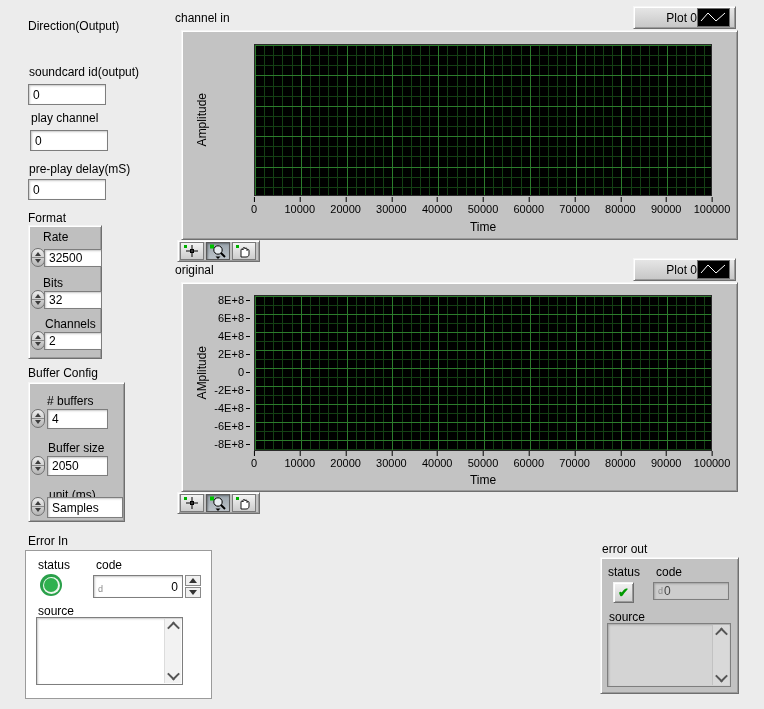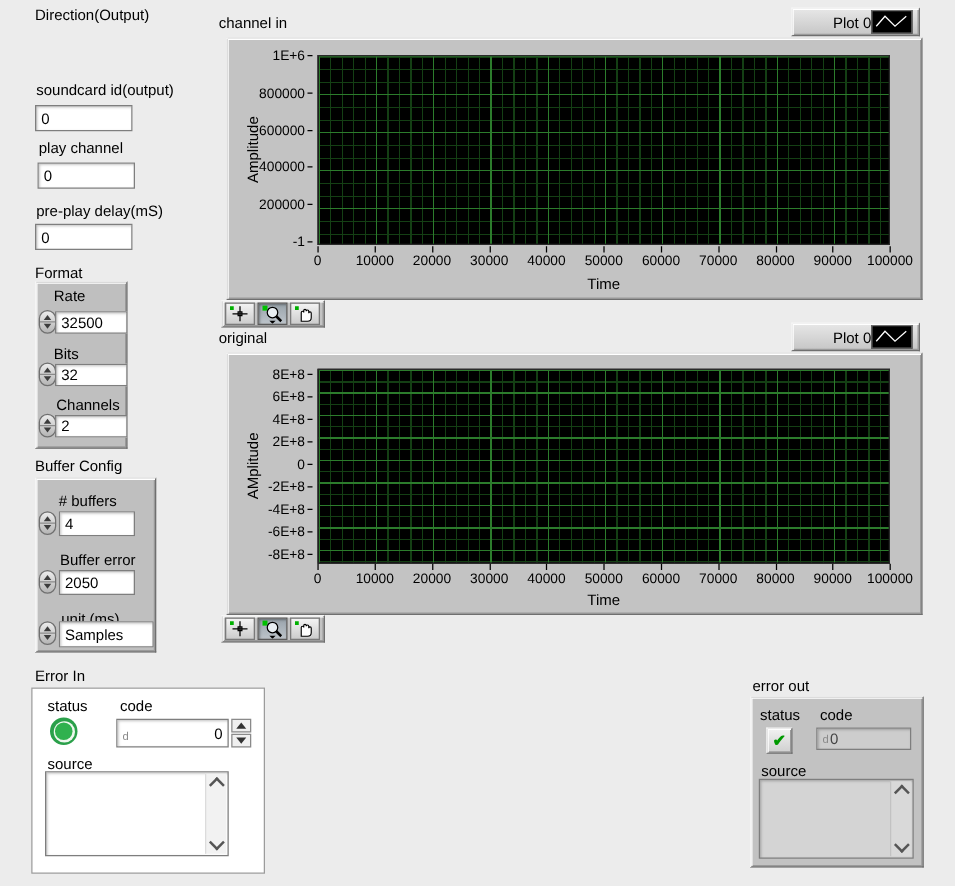--- a/index.html
+++ b/index.html
@@ -80,21 +80,21 @@
   .sb-up{top:0;} .sb-dn{bottom:0;}
   .chev-up{width:7px;height:7px;border-left:2px solid #555;border-top:2px solid #555;transform:rotate(45deg) translate(1px,1px);}
   .chev-dn{width:7px;height:7px;border-left:2px solid #555;border-top:2px solid #555;transform:rotate(225deg) translate(1px,1px);}
   .checkbtn{position:absolute;width:19px;height:19px;background:linear-gradient(#f2f2f2,#cfcfcf);display:flex;align-items:center;justify-content:center;font-size:13px;font-weight:bold;}
 </style>
 </head>
 <body>
 
 <div class="canvas">
 
-  <div class="lbl" style="left:28px;top:5px">Direction(Output)</div>
+  <div class="lbl" style="left:28px;top:19px">Direction(Output)</div>
 
   <div class="lbl" style="left:29px;top:65px">soundcard id(output)</div>
   <div class="textfield sunken" style="left:28px;top:84px;width:68px;height:19px">0</div>
 
   <div class="lbl" style="left:31px;top:111px">play channel</div>
   <div class="textfield sunken" style="left:30px;top:130px;width:68px;height:19px">0</div>
 
   <div class="lbl" style="left:29px;top:162px">pre-play delay(mS)</div>
   <div class="textfield sunken" style="left:28px;top:179px;width:68px;height:19px">0</div>
 
@@ -125,21 +125,21 @@
 
   <div class="lbl" style="left:28px;top:366px">Buffer Config</div>
   <div class="cluster raised" style="left:28px;top:382px;width:95px;height:138px">
     <div class="clabel" style="left:18px;top:11px"># buffers</div>
     <div class="lv-spin" style="left:2px;top:26px">
         <span class="tri-up"></span>
         <span class="mid"></span>
         <span class="tri-dn"></span>
       </div>
     <div class="textfield sunken" style="left:18px;top:26px;width:51px;height:18px;position:absolute">4</div>
-    <div class="clabel" style="left:19px;top:58px">Buffer error</div>
+    <div class="clabel" style="left:19px;top:58px">Buffer size</div>
     <div class="lv-spin" style="left:2px;top:73px">
         <span class="tri-up"></span>
         <span class="mid"></span>
         <span class="tri-dn"></span>
       </div>
     <div class="textfield sunken" style="left:18px;top:73px;width:51px;height:18px;position:absolute">2050</div>
     <div class="clabel" style="left:20px;top:105px">unit (ms)</div>
     <div class="lv-spin" style="left:2px;top:114px">
         <span class="tri-up"></span>
         <span class="mid"></span>
@@ -153,28 +153,20 @@
     <span>Plot 0</span>
     <span class="legend-sample">
       <svg width="29" height="15">
           <polyline points="2,11 9,3 17,11 26,3" fill="none" stroke="#fff" stroke-width="1"></polyline>
         </svg>
     </span>
   </div>
   <div class="graph raised" id="g1" style="top:30px">
     <div class="ylabel-wrap">
         <span class="ylabel">Amplitude</span>
-      </div>
-    <div class="yticks">
-        <span class="ytick" style="top: 0%;">1E+6</span>
-        <span class="ytick" style="top: 20%;">800000</span>
-        <span class="ytick" style="top: 40%;">600000</span>
-        <span class="ytick" style="top: 60%;">400000</span>
-        <span class="ytick" style="top: 80%;">200000</span>
-        <span class="ytick" style="top: 100%;">-1</span>
       </div>
     <div class="plot"></div>
     <div class="xticks">
         <span class="xtick" style="left: 0%;">0</span>
         <span class="xtick" style="left: 10%;">10000</span>
         <span class="xtick" style="left: 20%;">20000</span>
         <span class="xtick" style="left: 30%;">30000</span>
         <span class="xtick" style="left: 40%;">40000</span>
         <span class="xtick" style="left: 50%;">50000</span>
         <span class="xtick" style="left: 60%;">60000</span>

